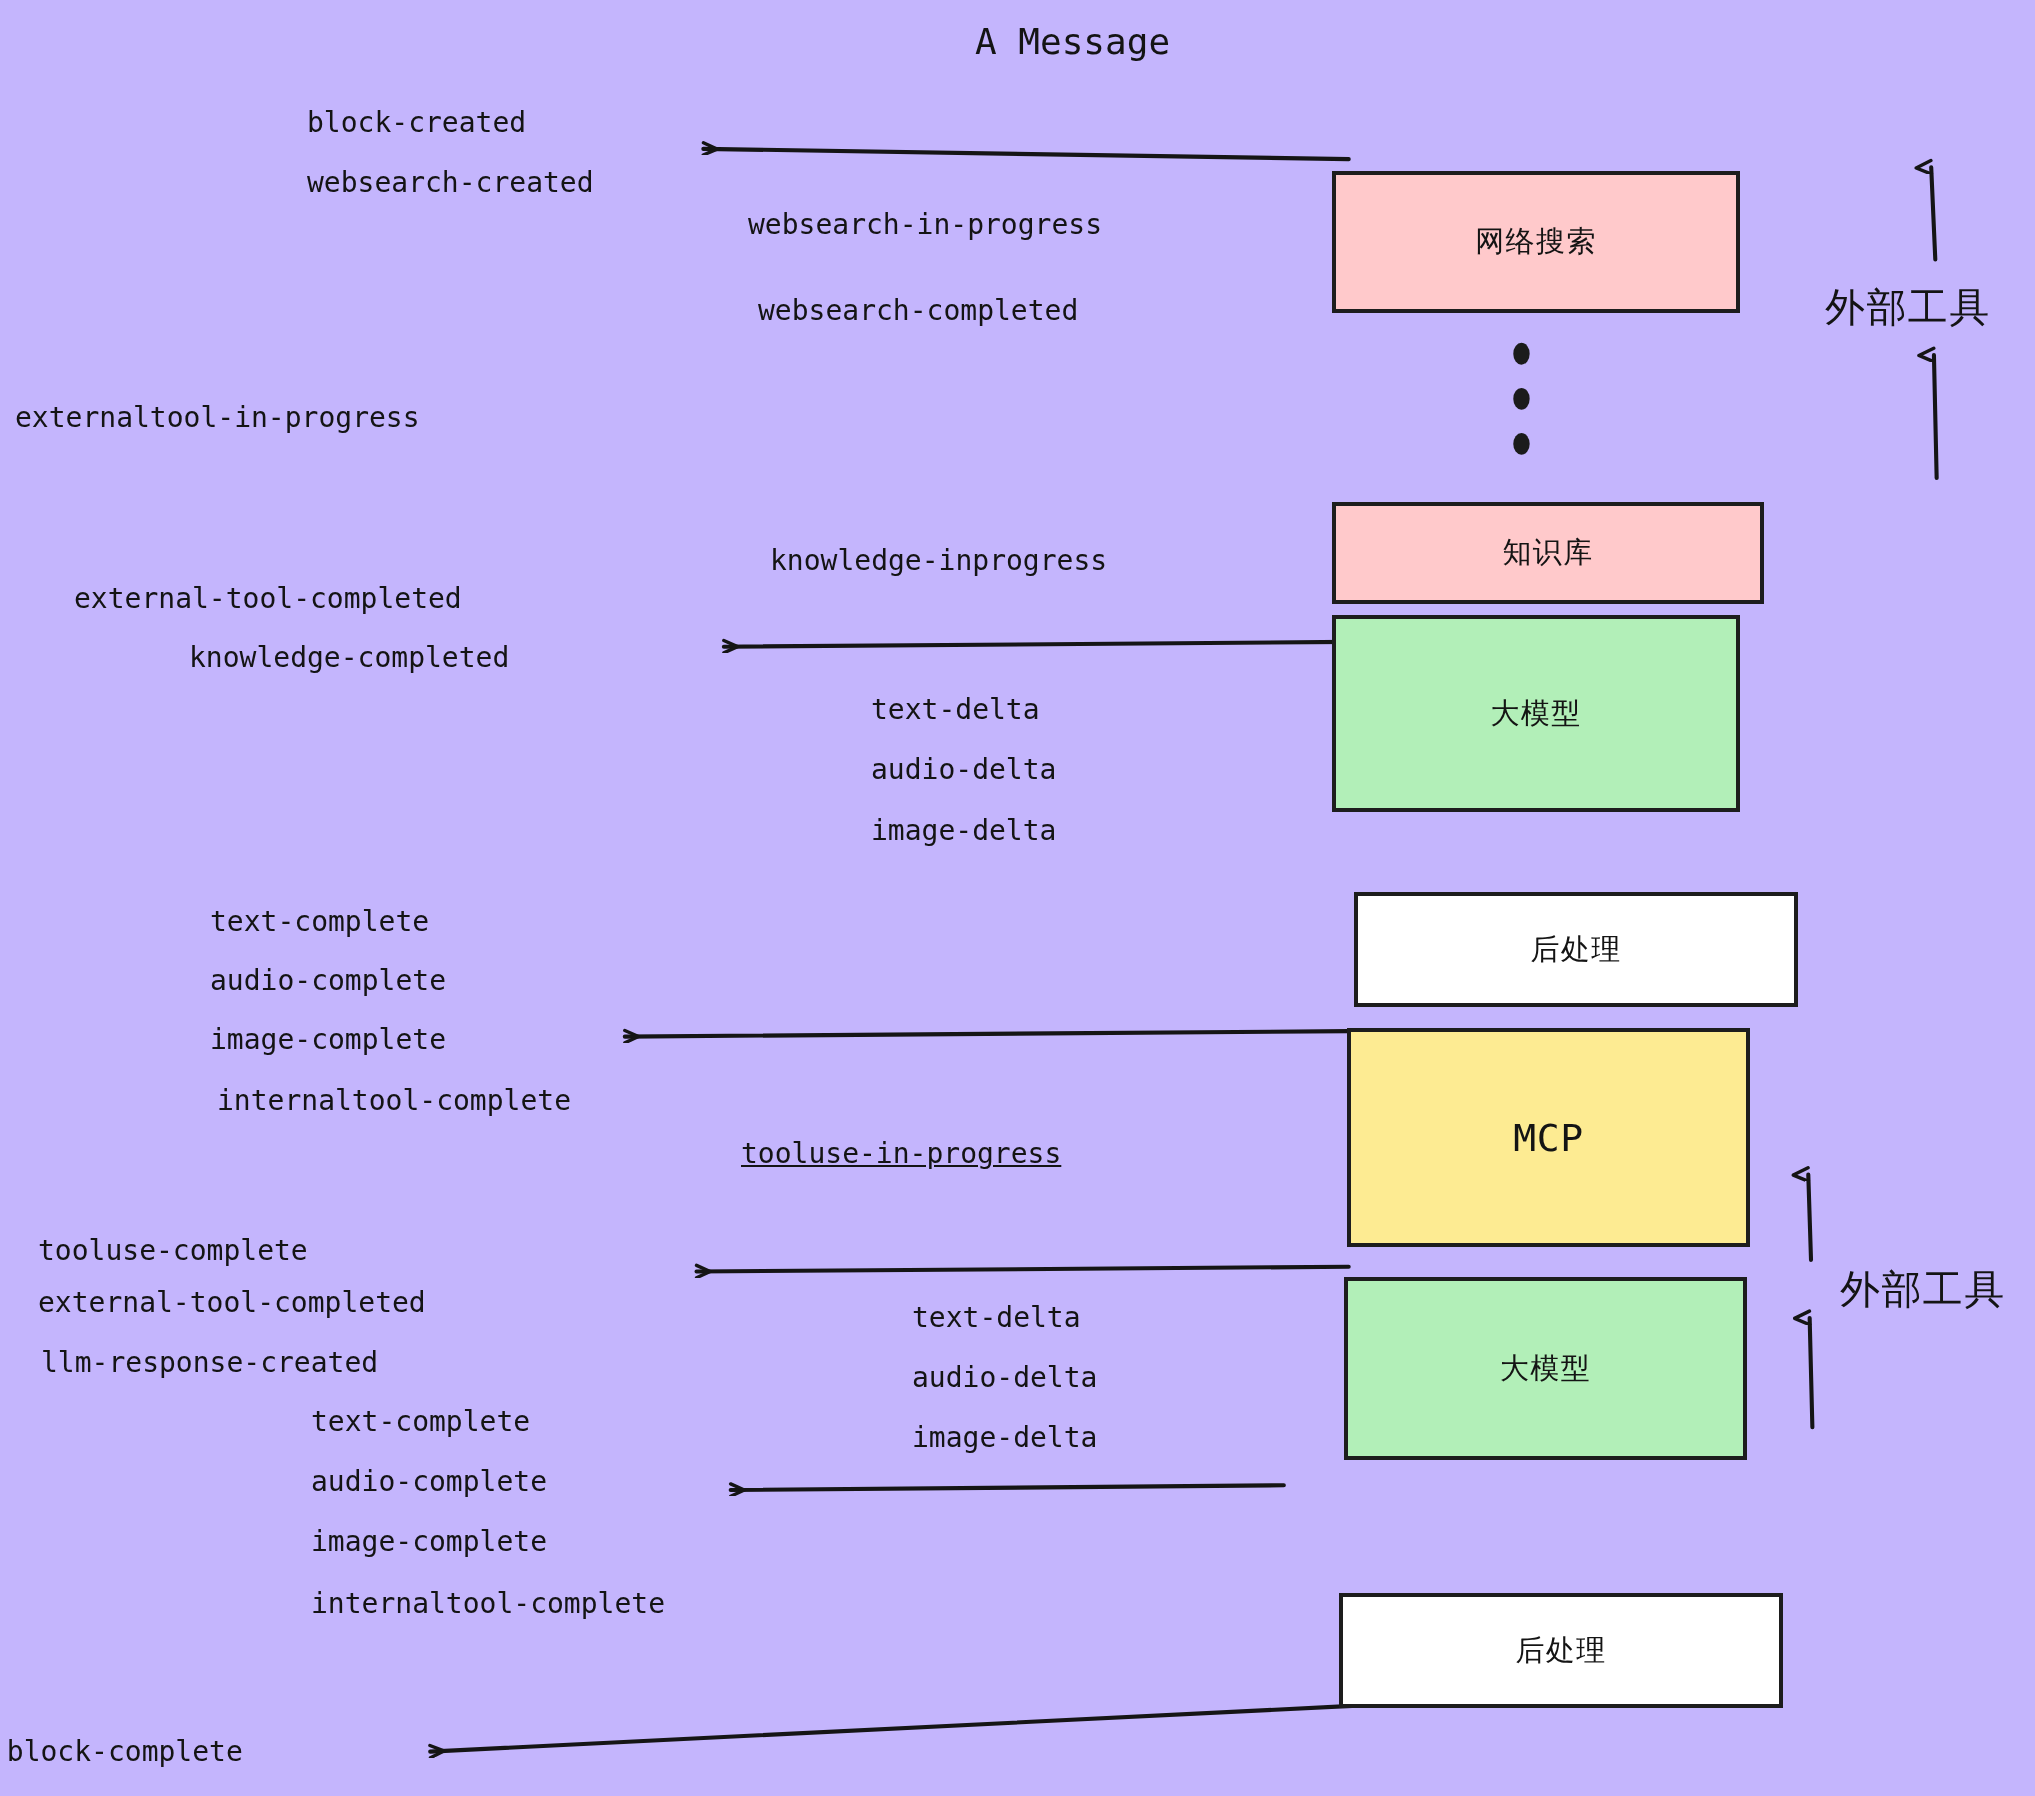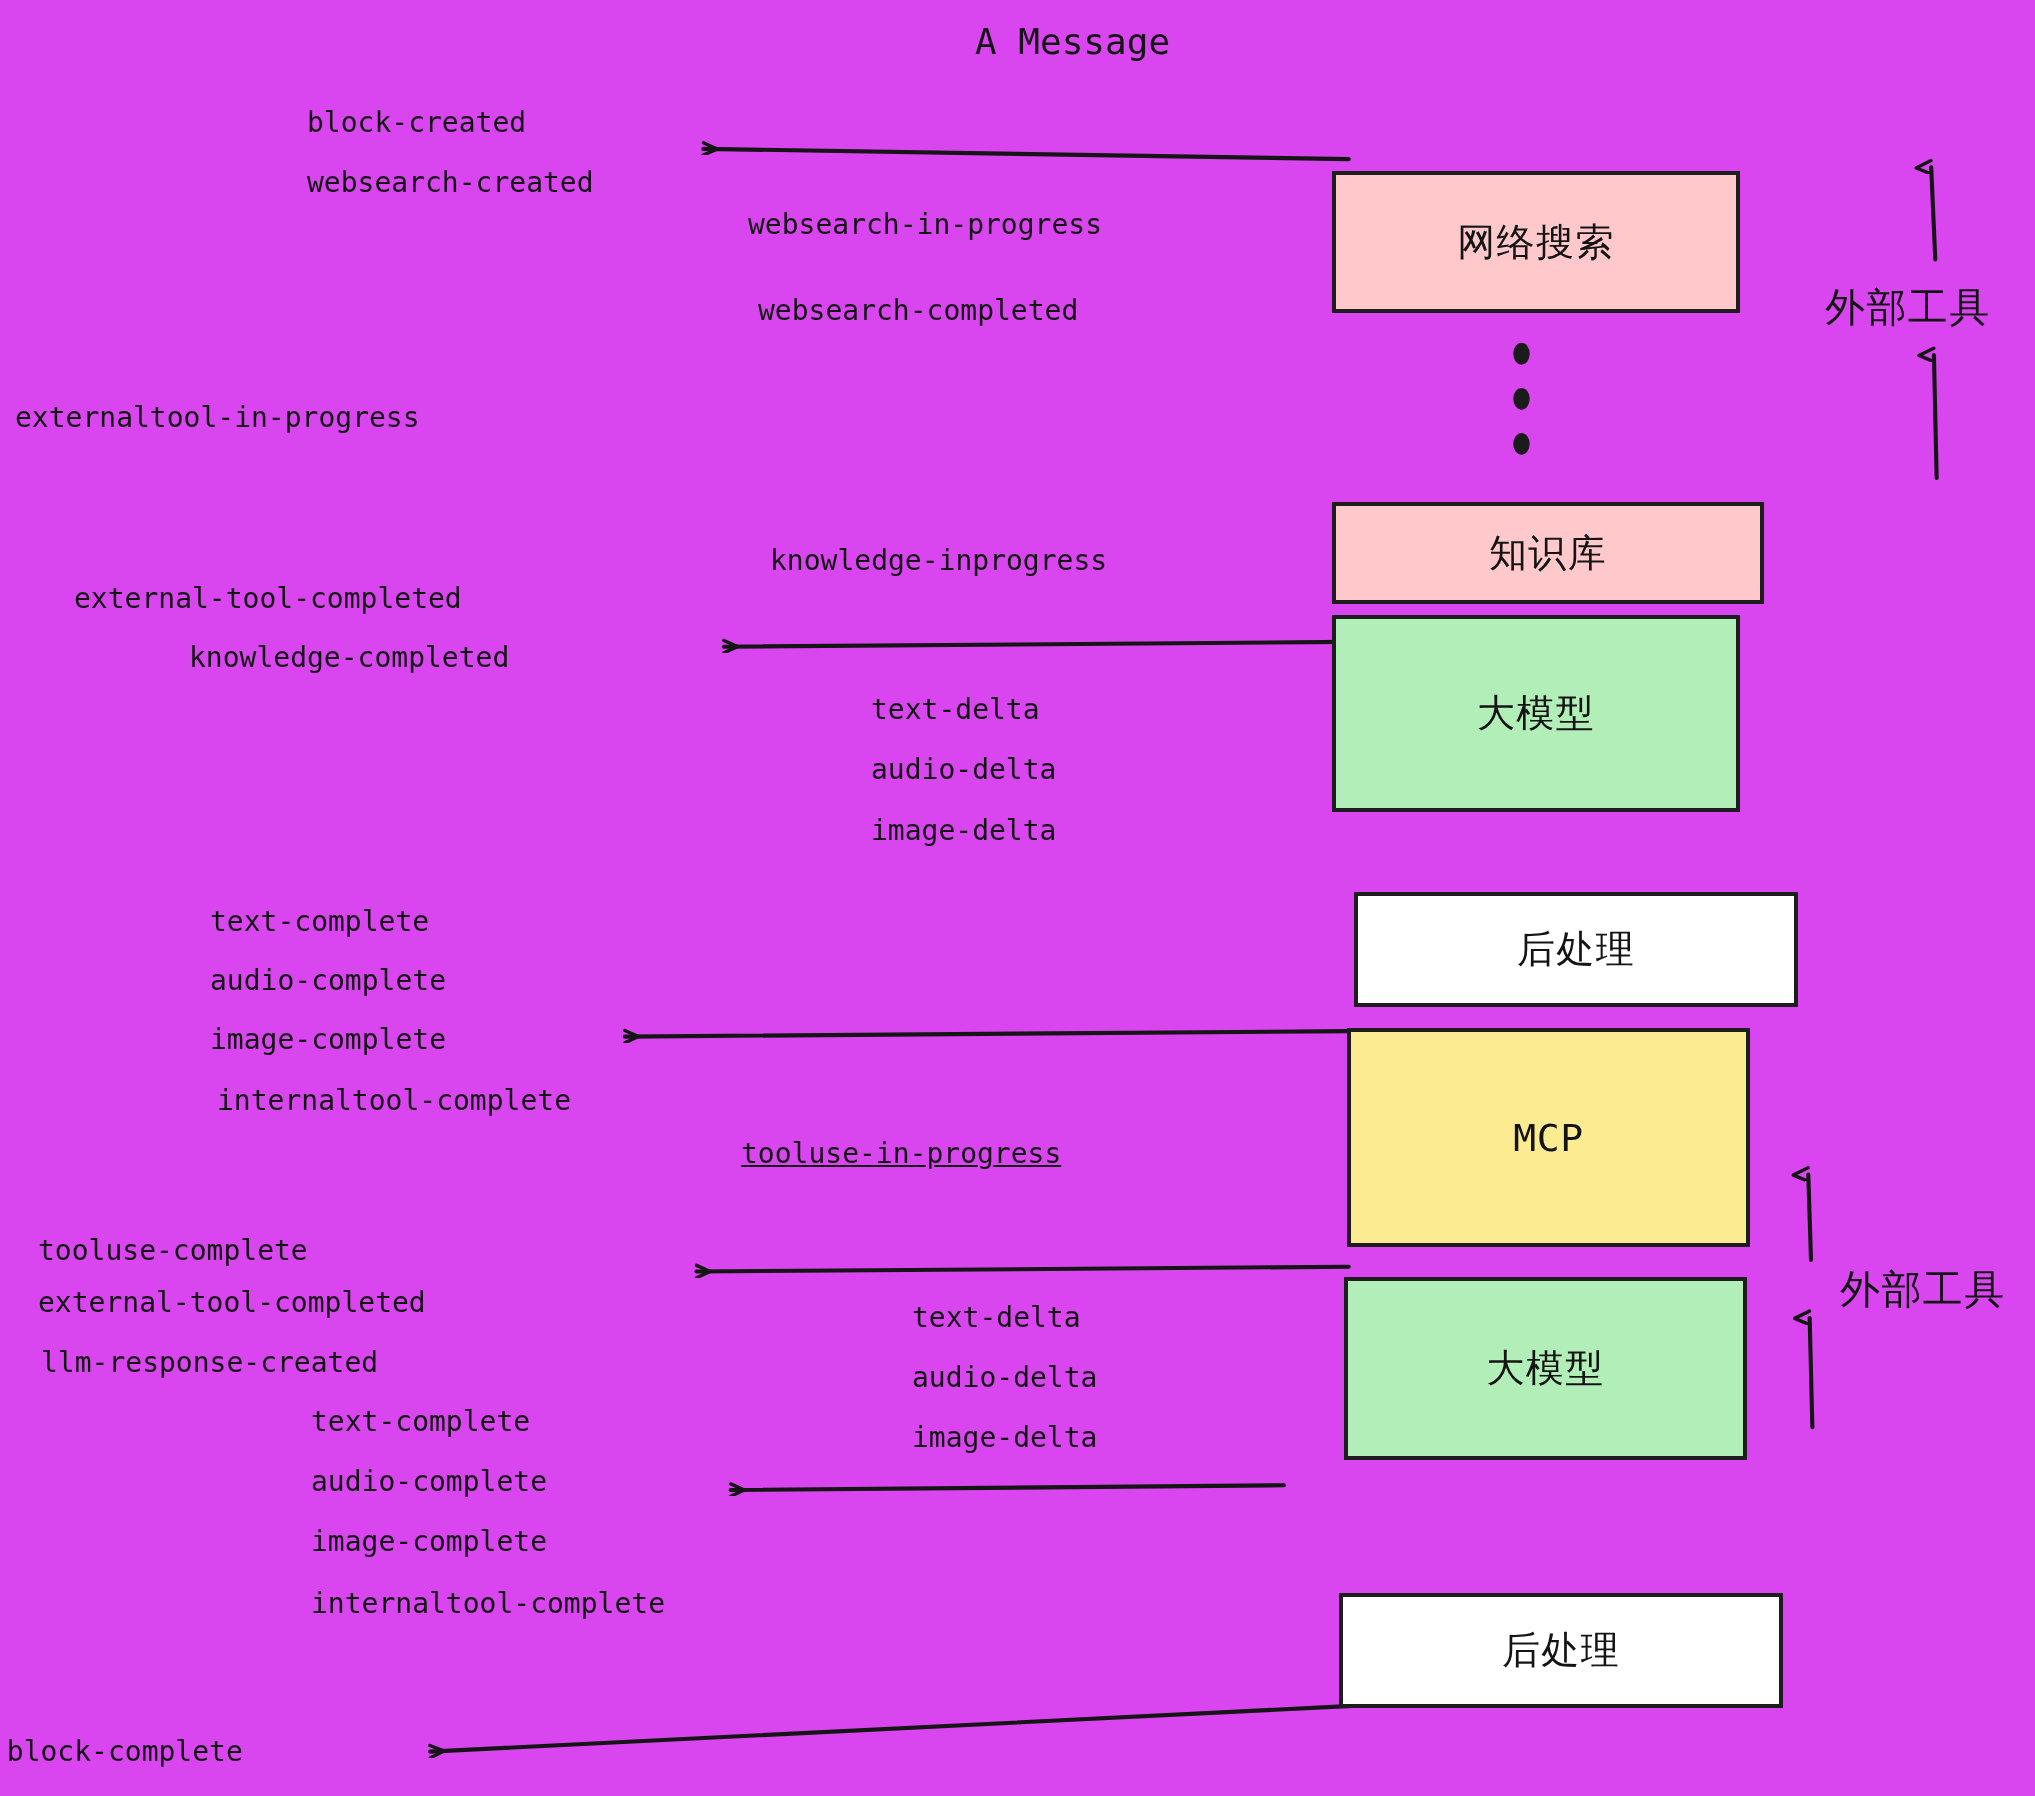--- a/index.html
+++ b/index.html
@@ -4,21 +4,21 @@
 <style>
   html, body {
     margin: 0;
     padding: 0;
     background: #ffffff;
   }
   #stage {
     position: relative;
     width: 2035px;
     height: 1796px;
-    background: #d946ef;
+    background: #c4b5fd;
     overflow: hidden;
     font-family: "DejaVu Sans Mono", "Liberation Mono", monospace;
     color: #111111;
   }
   
   #vector-layer {
     position: absolute;
     left: 0; top: 0;
     width: 2035px;
     height: 1796px;
@@ -45,21 +45,21 @@
   }
   
   .node {
     position: absolute;
     box-sizing: border-box;
     border: 4.1px solid #1d1d1d;
     display: flex;
     align-items: center;
     justify-content: center;
     font-family: Liberation Mono, monospace;
-    font-size: 38px;
+    font-size: 29px;
     color: #141414;
     letter-spacing: 1.4px;
   }
   .node.latin {
     font-family: "DejaVu Sans Mono", "Liberation Mono", monospace;
     font-size: 38px;
     letter-spacing: 0.7px;
   }
   
   .side-label {

